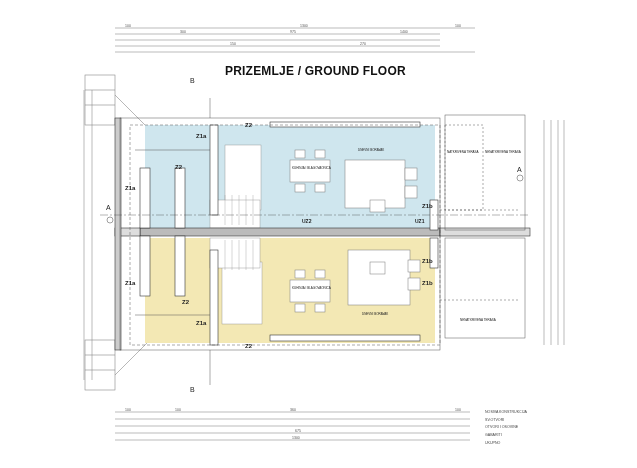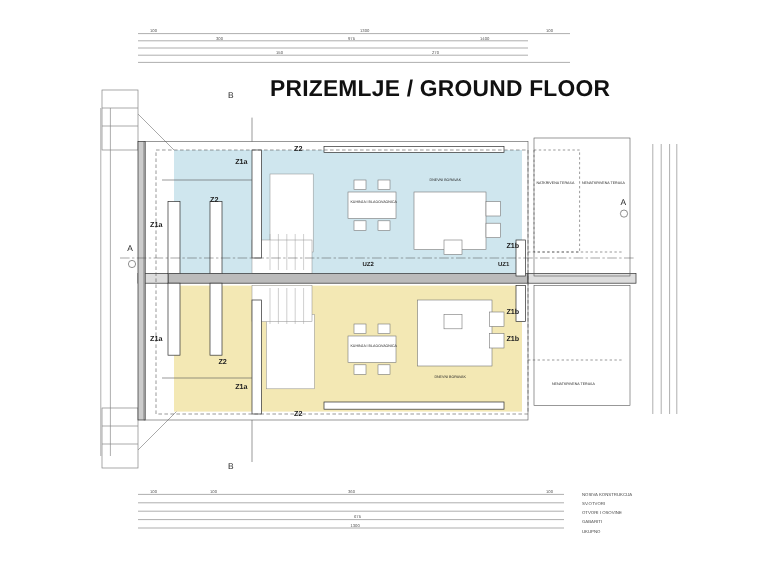--- a/index.html
+++ b/index.html
@@ -1,17 +1,17 @@
 <!DOCTYPE html>
 <html><head>
 <meta charset="utf-8">
 <style>
   html,body{margin:0;padding:0;background:#fff;}
   body{width:637px;height:468px;position:relative;overflow:hidden;font-family:"Liberation Sans",sans-serif;}
-  .title{position:absolute;left:225px;top:64px;font-size:19px;font-weight:bold;color:#111;letter-spacing:0.2px;white-space:nowrap;}
+  .title{position:absolute;left:225px;top:64px;font-size:12px;font-weight:bold;color:#111;letter-spacing:0.2px;white-space:nowrap;}
   svg{position:absolute;left:0;top:0;}
   .lbl{position:absolute;font-size:6px;font-weight:bold;color:#222;white-space:nowrap;}
   .sec{position:absolute;font-size:7px;color:#222;}
   .dim{font-size:3.5px;fill:#555;font-family:"Liberation Sans",sans-serif;}
   .legend{position:absolute;font-size:3.6px;color:#444;white-space:nowrap;line-height:7.7px;}
 </style>
 </head>
 <body>
 
 <div class="title">PRIZEMLJE / GROUND FLOOR</div>

